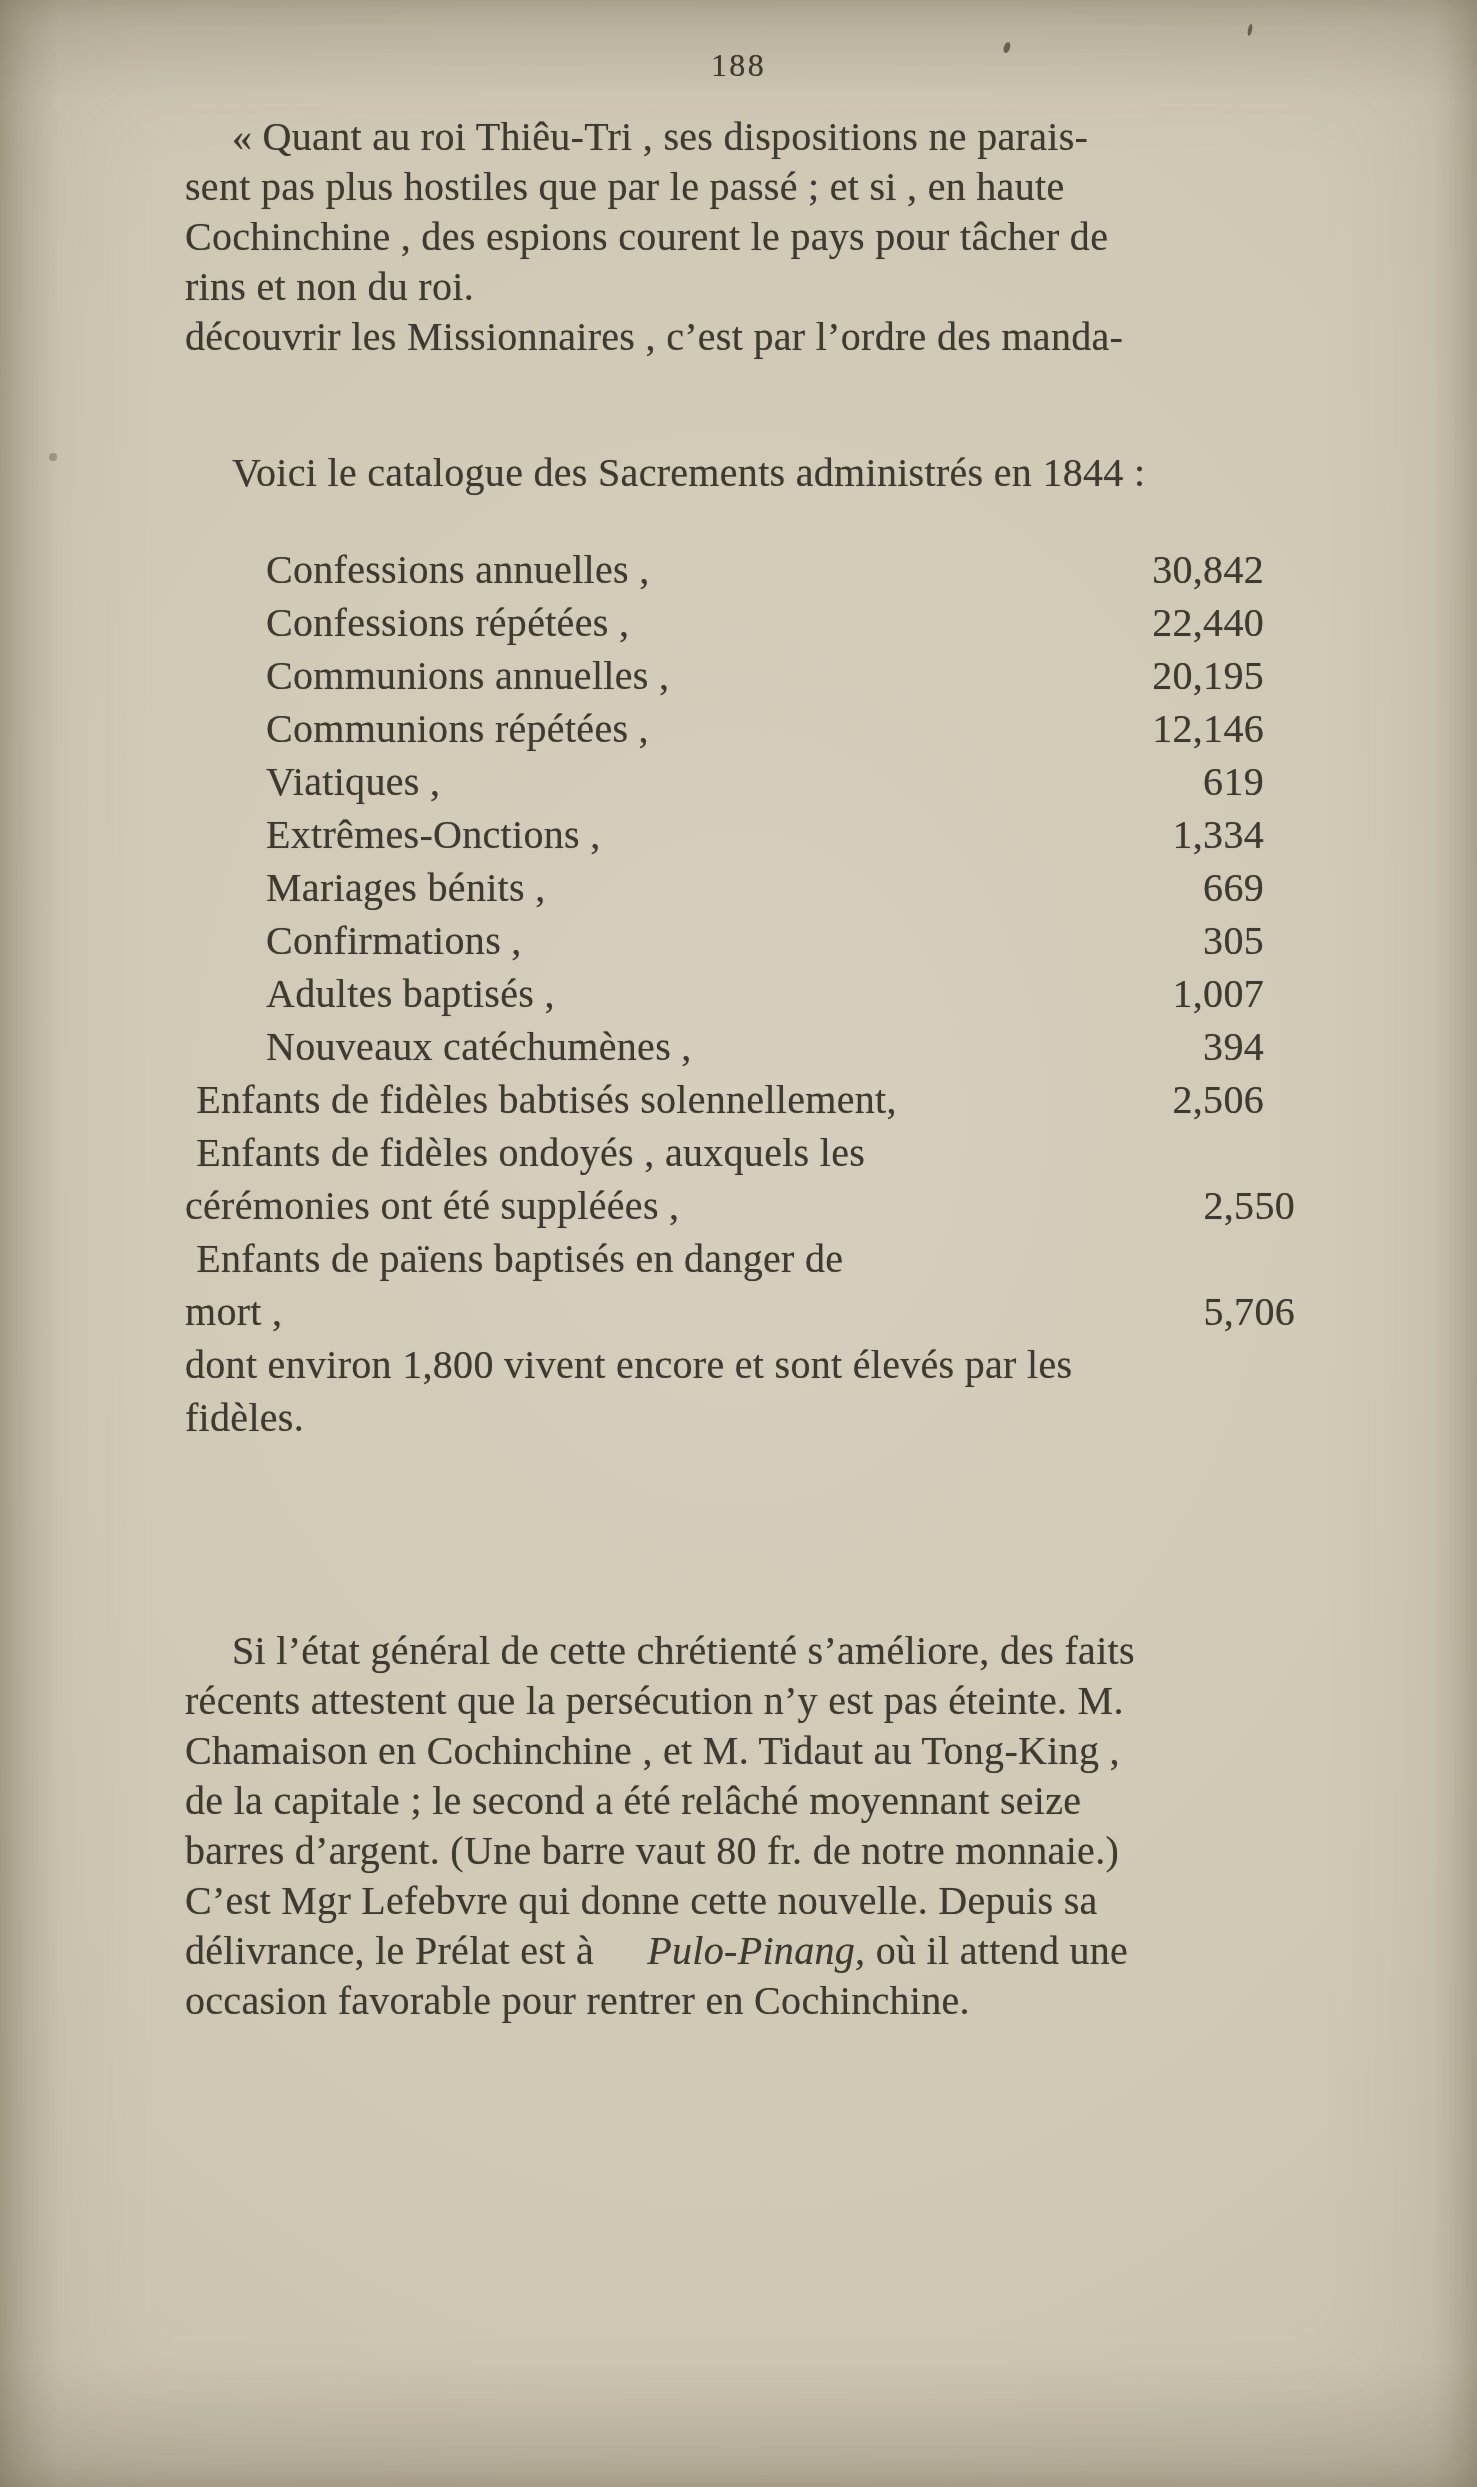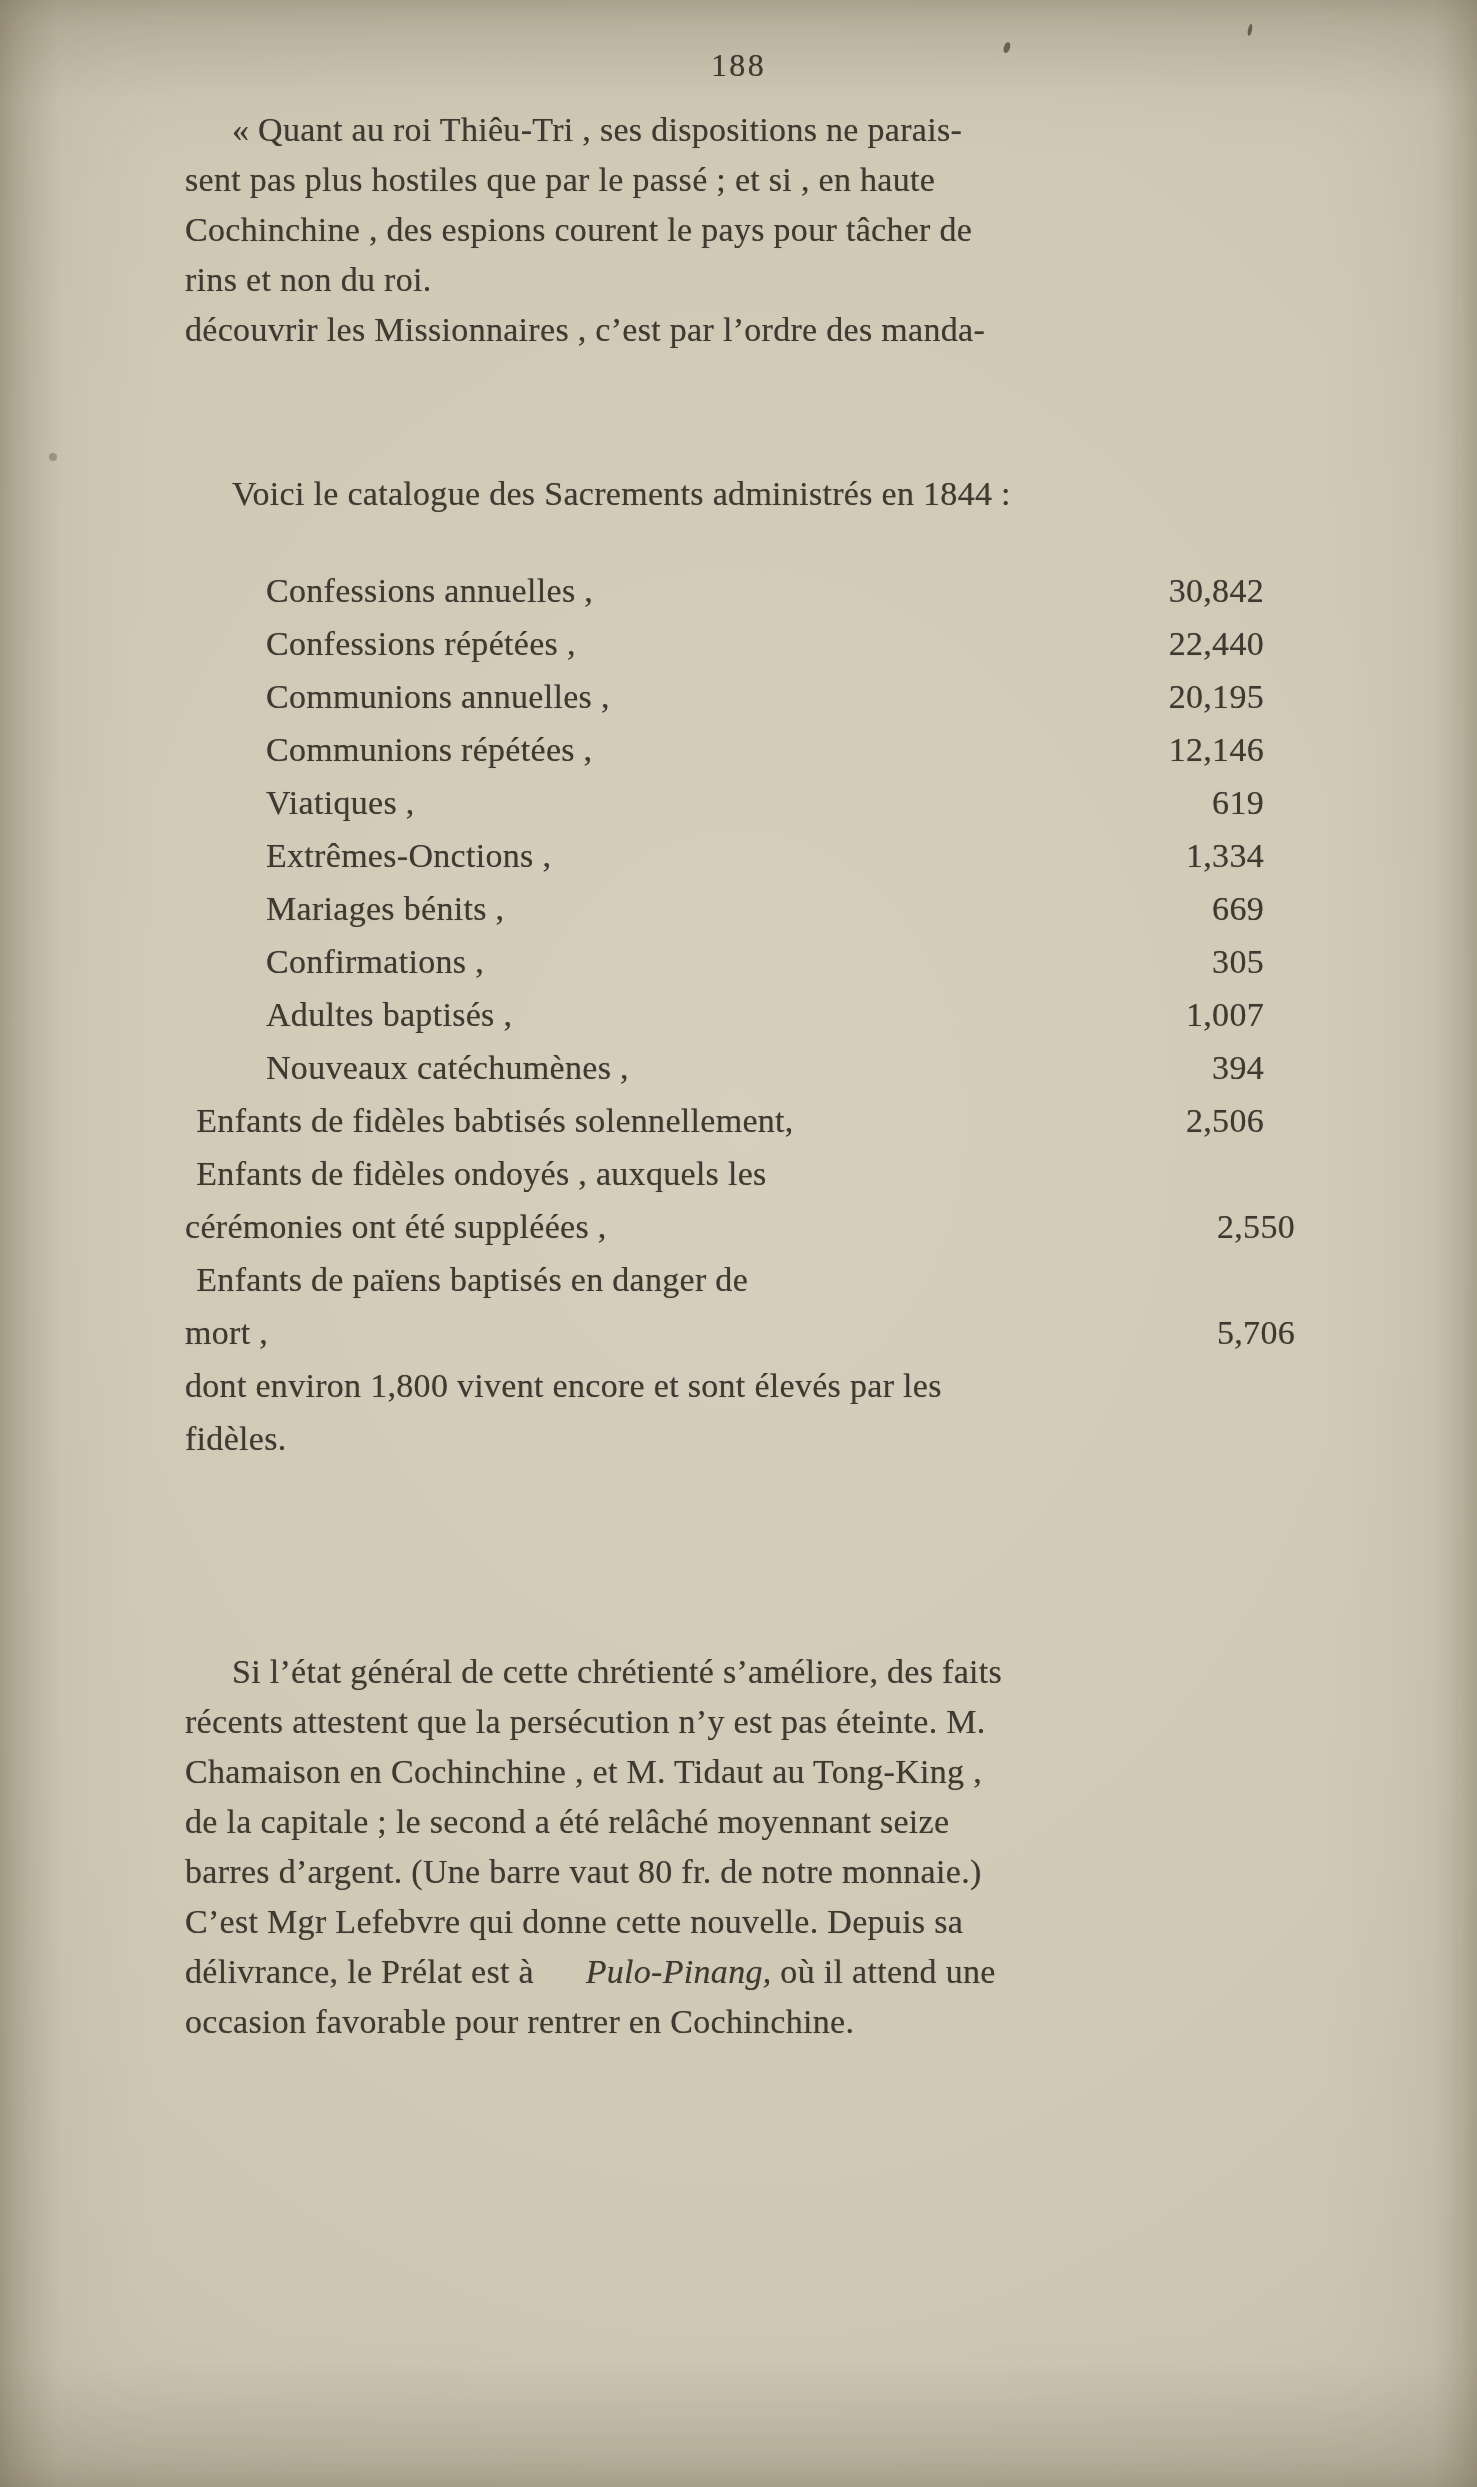--- a/index.html
+++ b/index.html
@@ -34,34 +34,34 @@
     top: 47px;
     left: 0;
     width: 100%;
     text-align: center;
     font-size: 32px;
     letter-spacing: 2.4px;
   }
   .content {
     position: absolute;
     left: 185px;
-    top: 105px;
+    top: 112px;
     width: 1110px;
-    font-size: 34px;
+    font-size: 40px;
     line-height: 50px;
     letter-spacing: 0.3px;
   }
   .line {
     white-space: nowrap;
   }
   .indent {
     text-indent: 47px;
   }
   .catalog-intro {
-    margin-top: 114px;
+    margin-top: 86px;
     text-indent: 47px;
     white-space: nowrap;
   }
   .catalog {
     margin-top: 45px;
     line-height: 53px;
   }
   .row {
     display: flex;
     justify-content: space-between;

